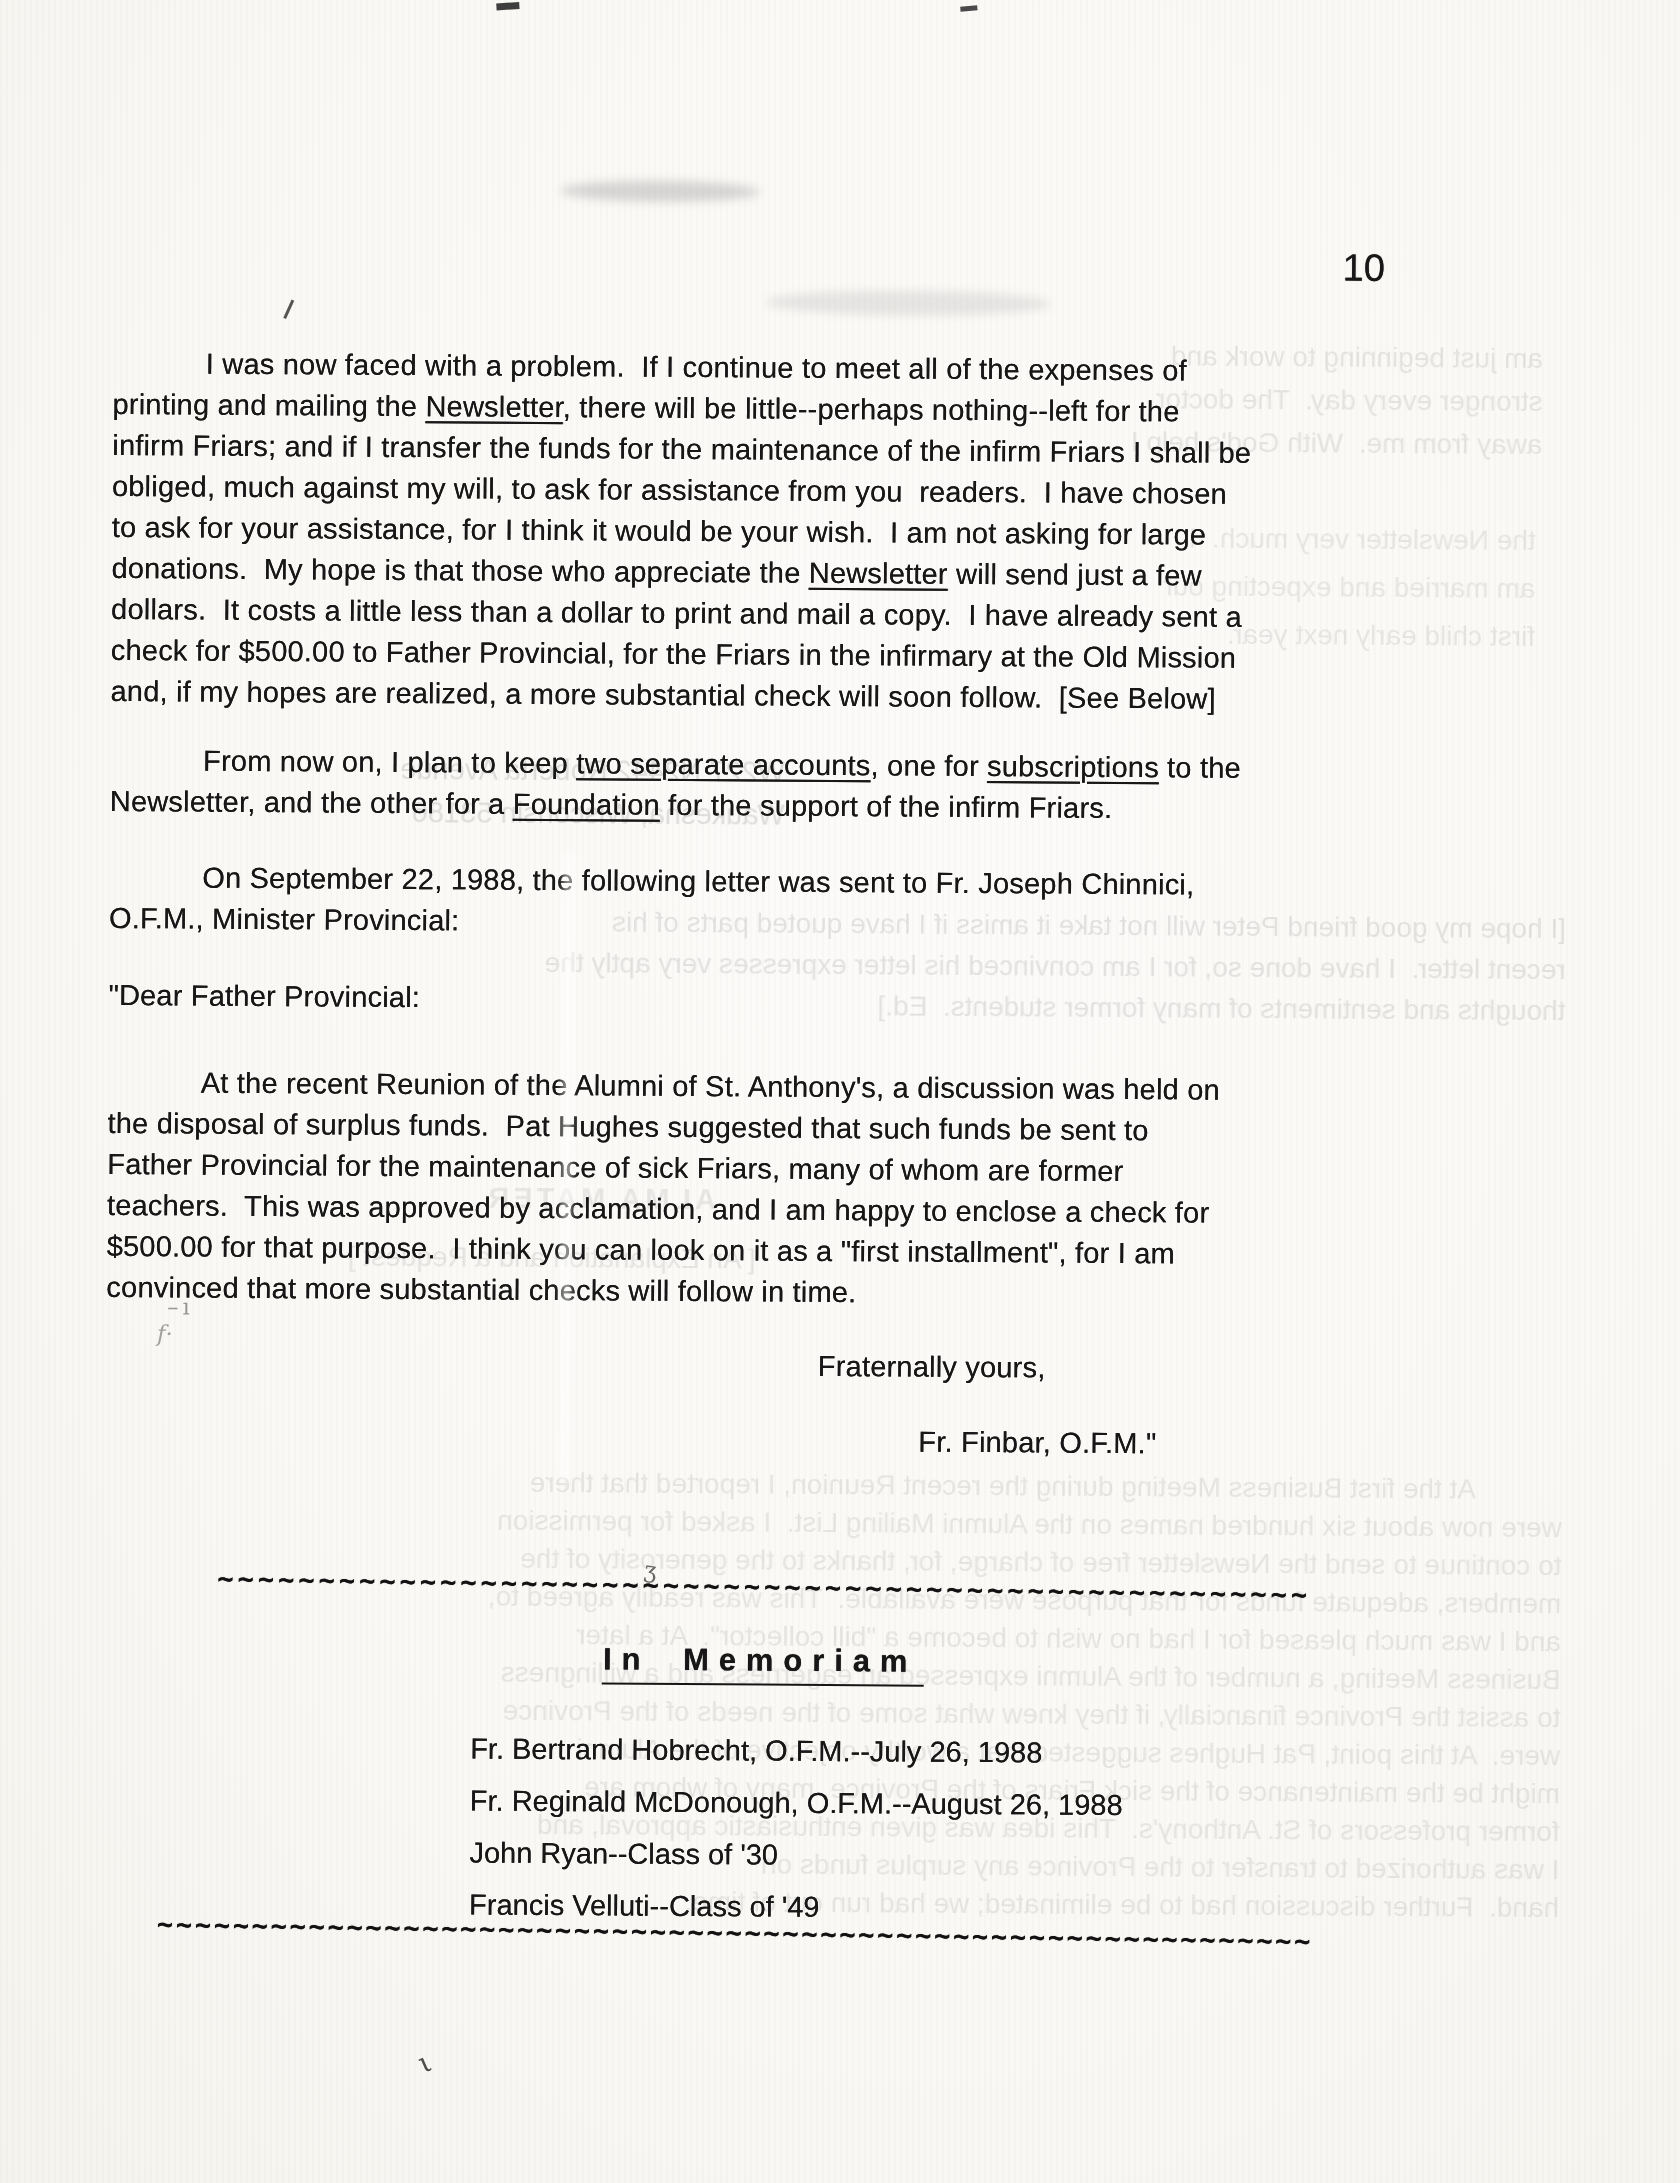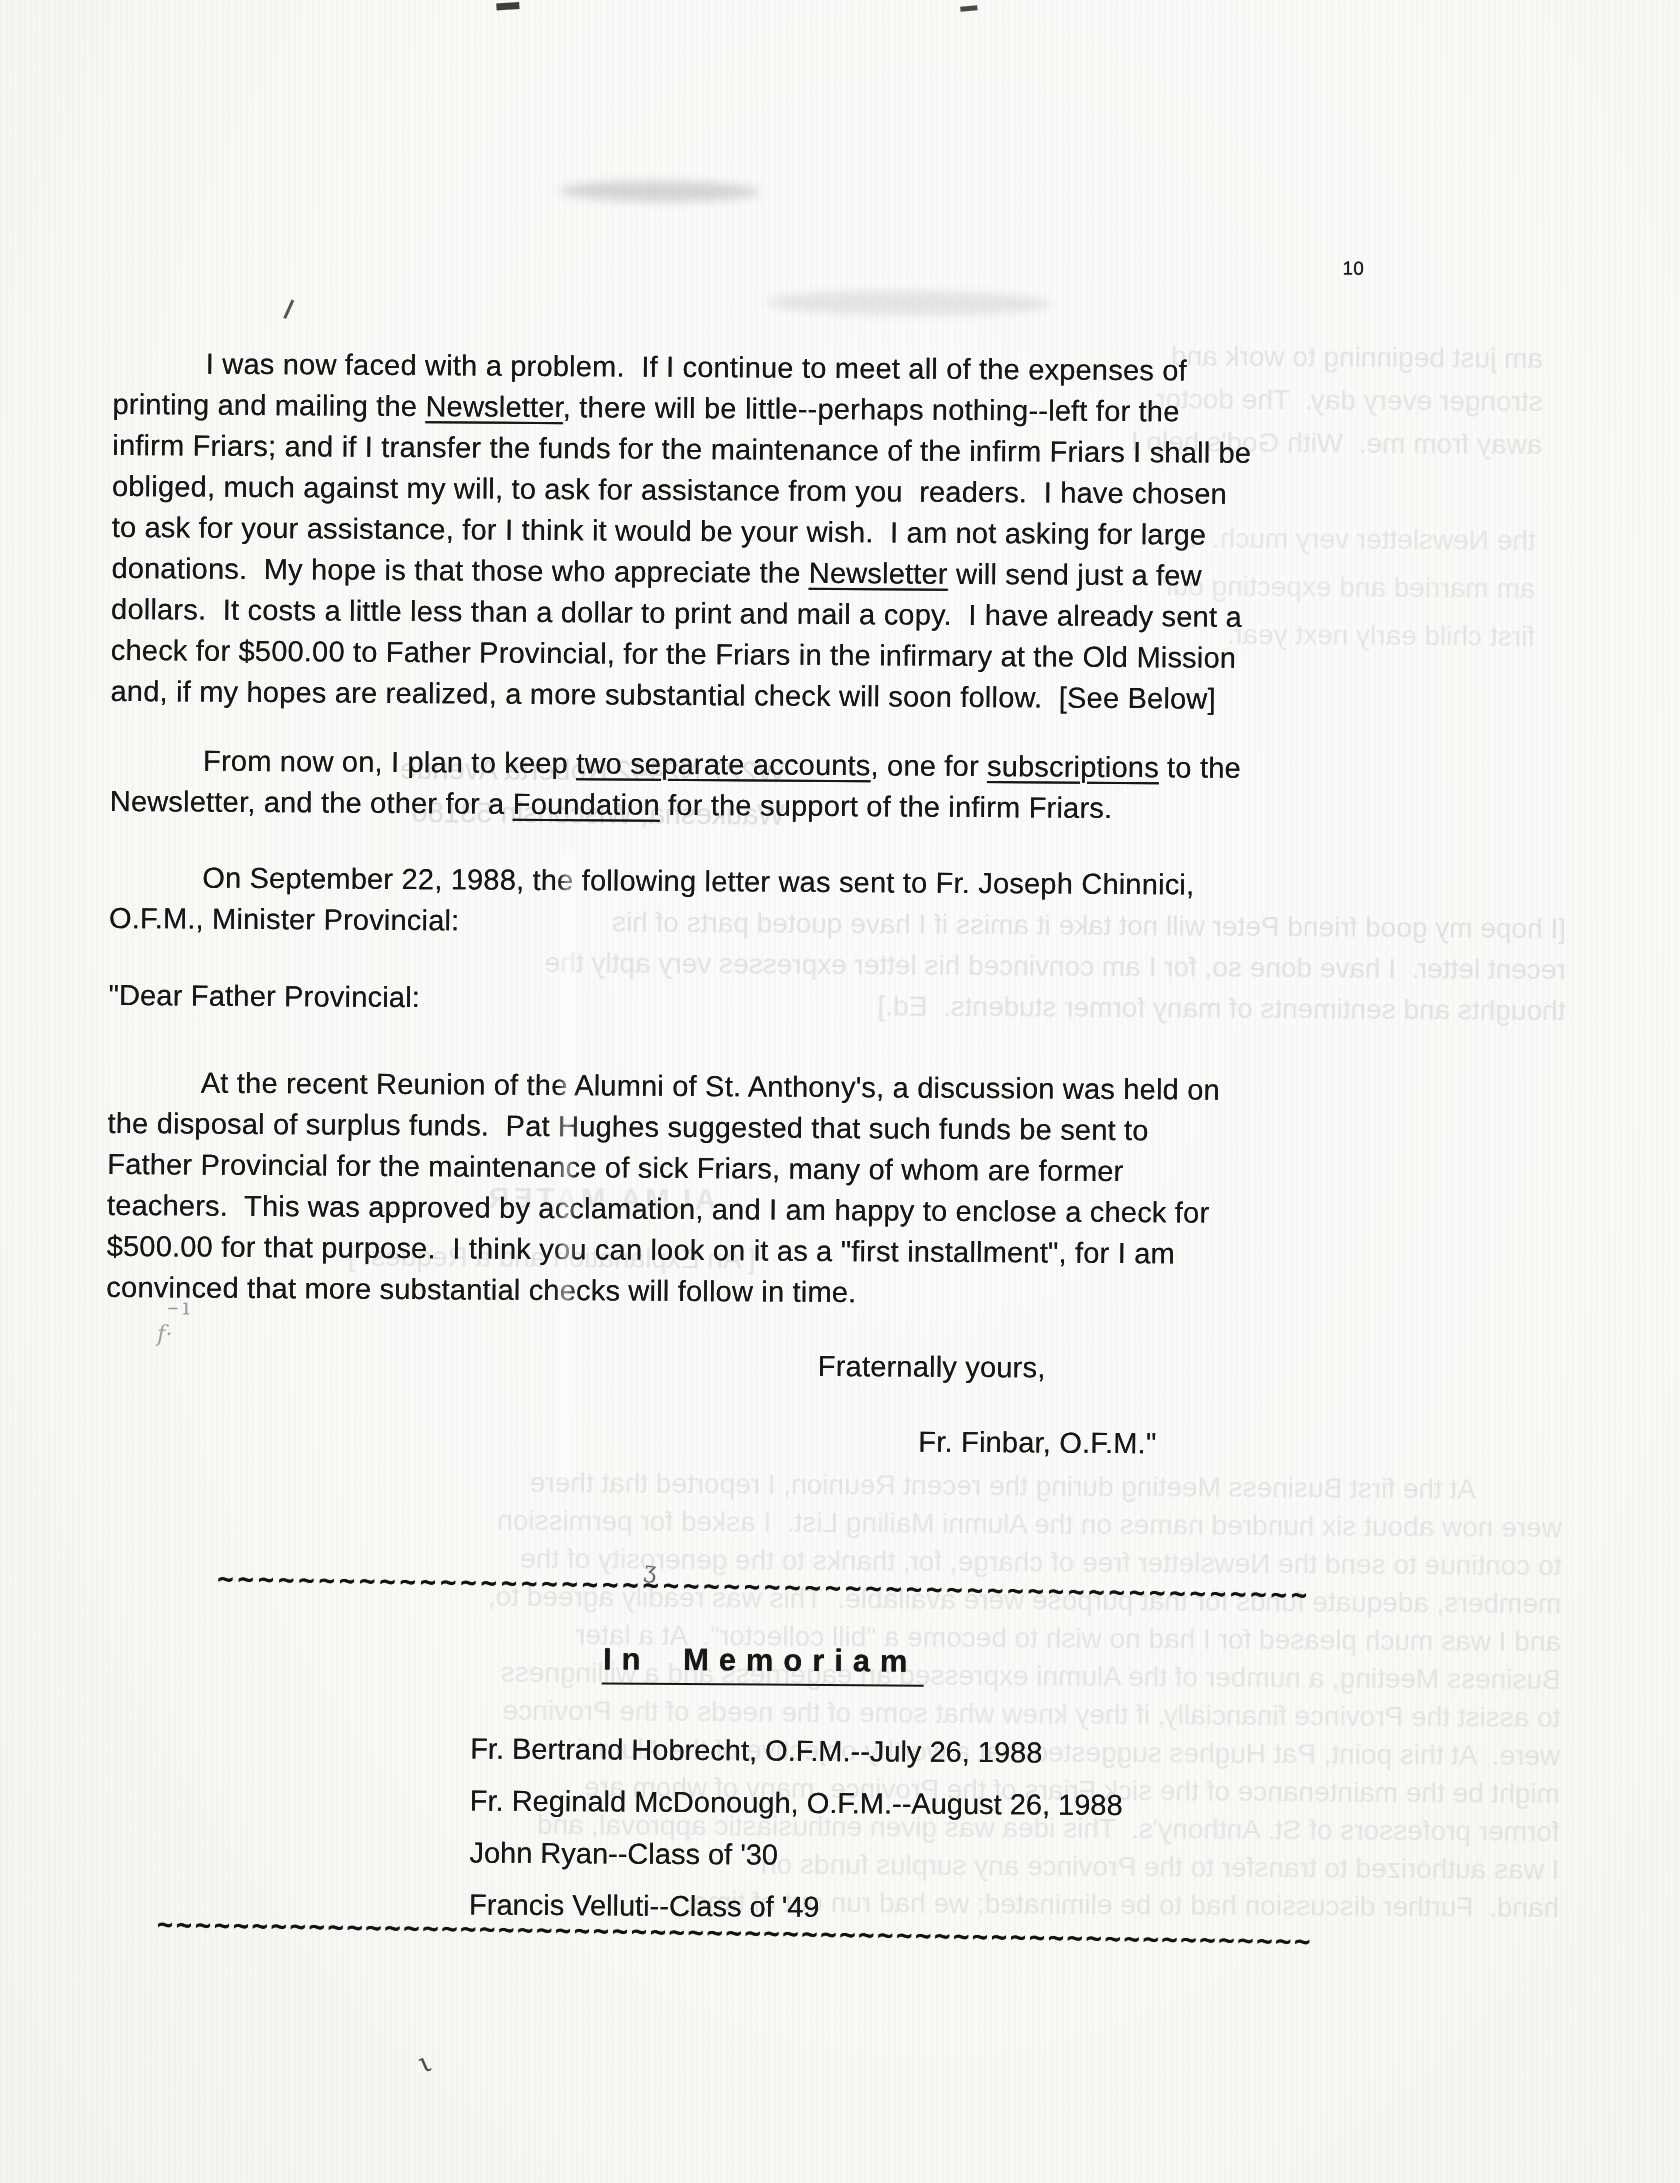--- a/index.html
+++ b/index.html
@@ -41,21 +41,21 @@
   }
   .tline { white-space: pre; }
   .indent .tline:first-child { padding-left: 93px; }
   .u {
     text-decoration: underline;
     text-decoration-thickness: 2.3px;
     text-underline-offset: 4.7px;
   }
   .pagenum {
     left: 1342px; top: 239px;
-    font-size: 19px;
+    font-size: 38px;
     text-shadow: 0 0 0.7px rgba(10,10,10,0.9);
   }
   .p1 { left: 113px; top: 343px; }
   .p2 { left: 113px; top: 740px; }
   .p3 { left: 113px; top: 857px; }
   .salutation { left: 113px; top: 975px; }
   .letterbody { left: 113px; top: 1062px; }
   .closing1 { left: 825px; top: 1341px; }
   .closing2 { left: 926px; top: 1416px; }
 

